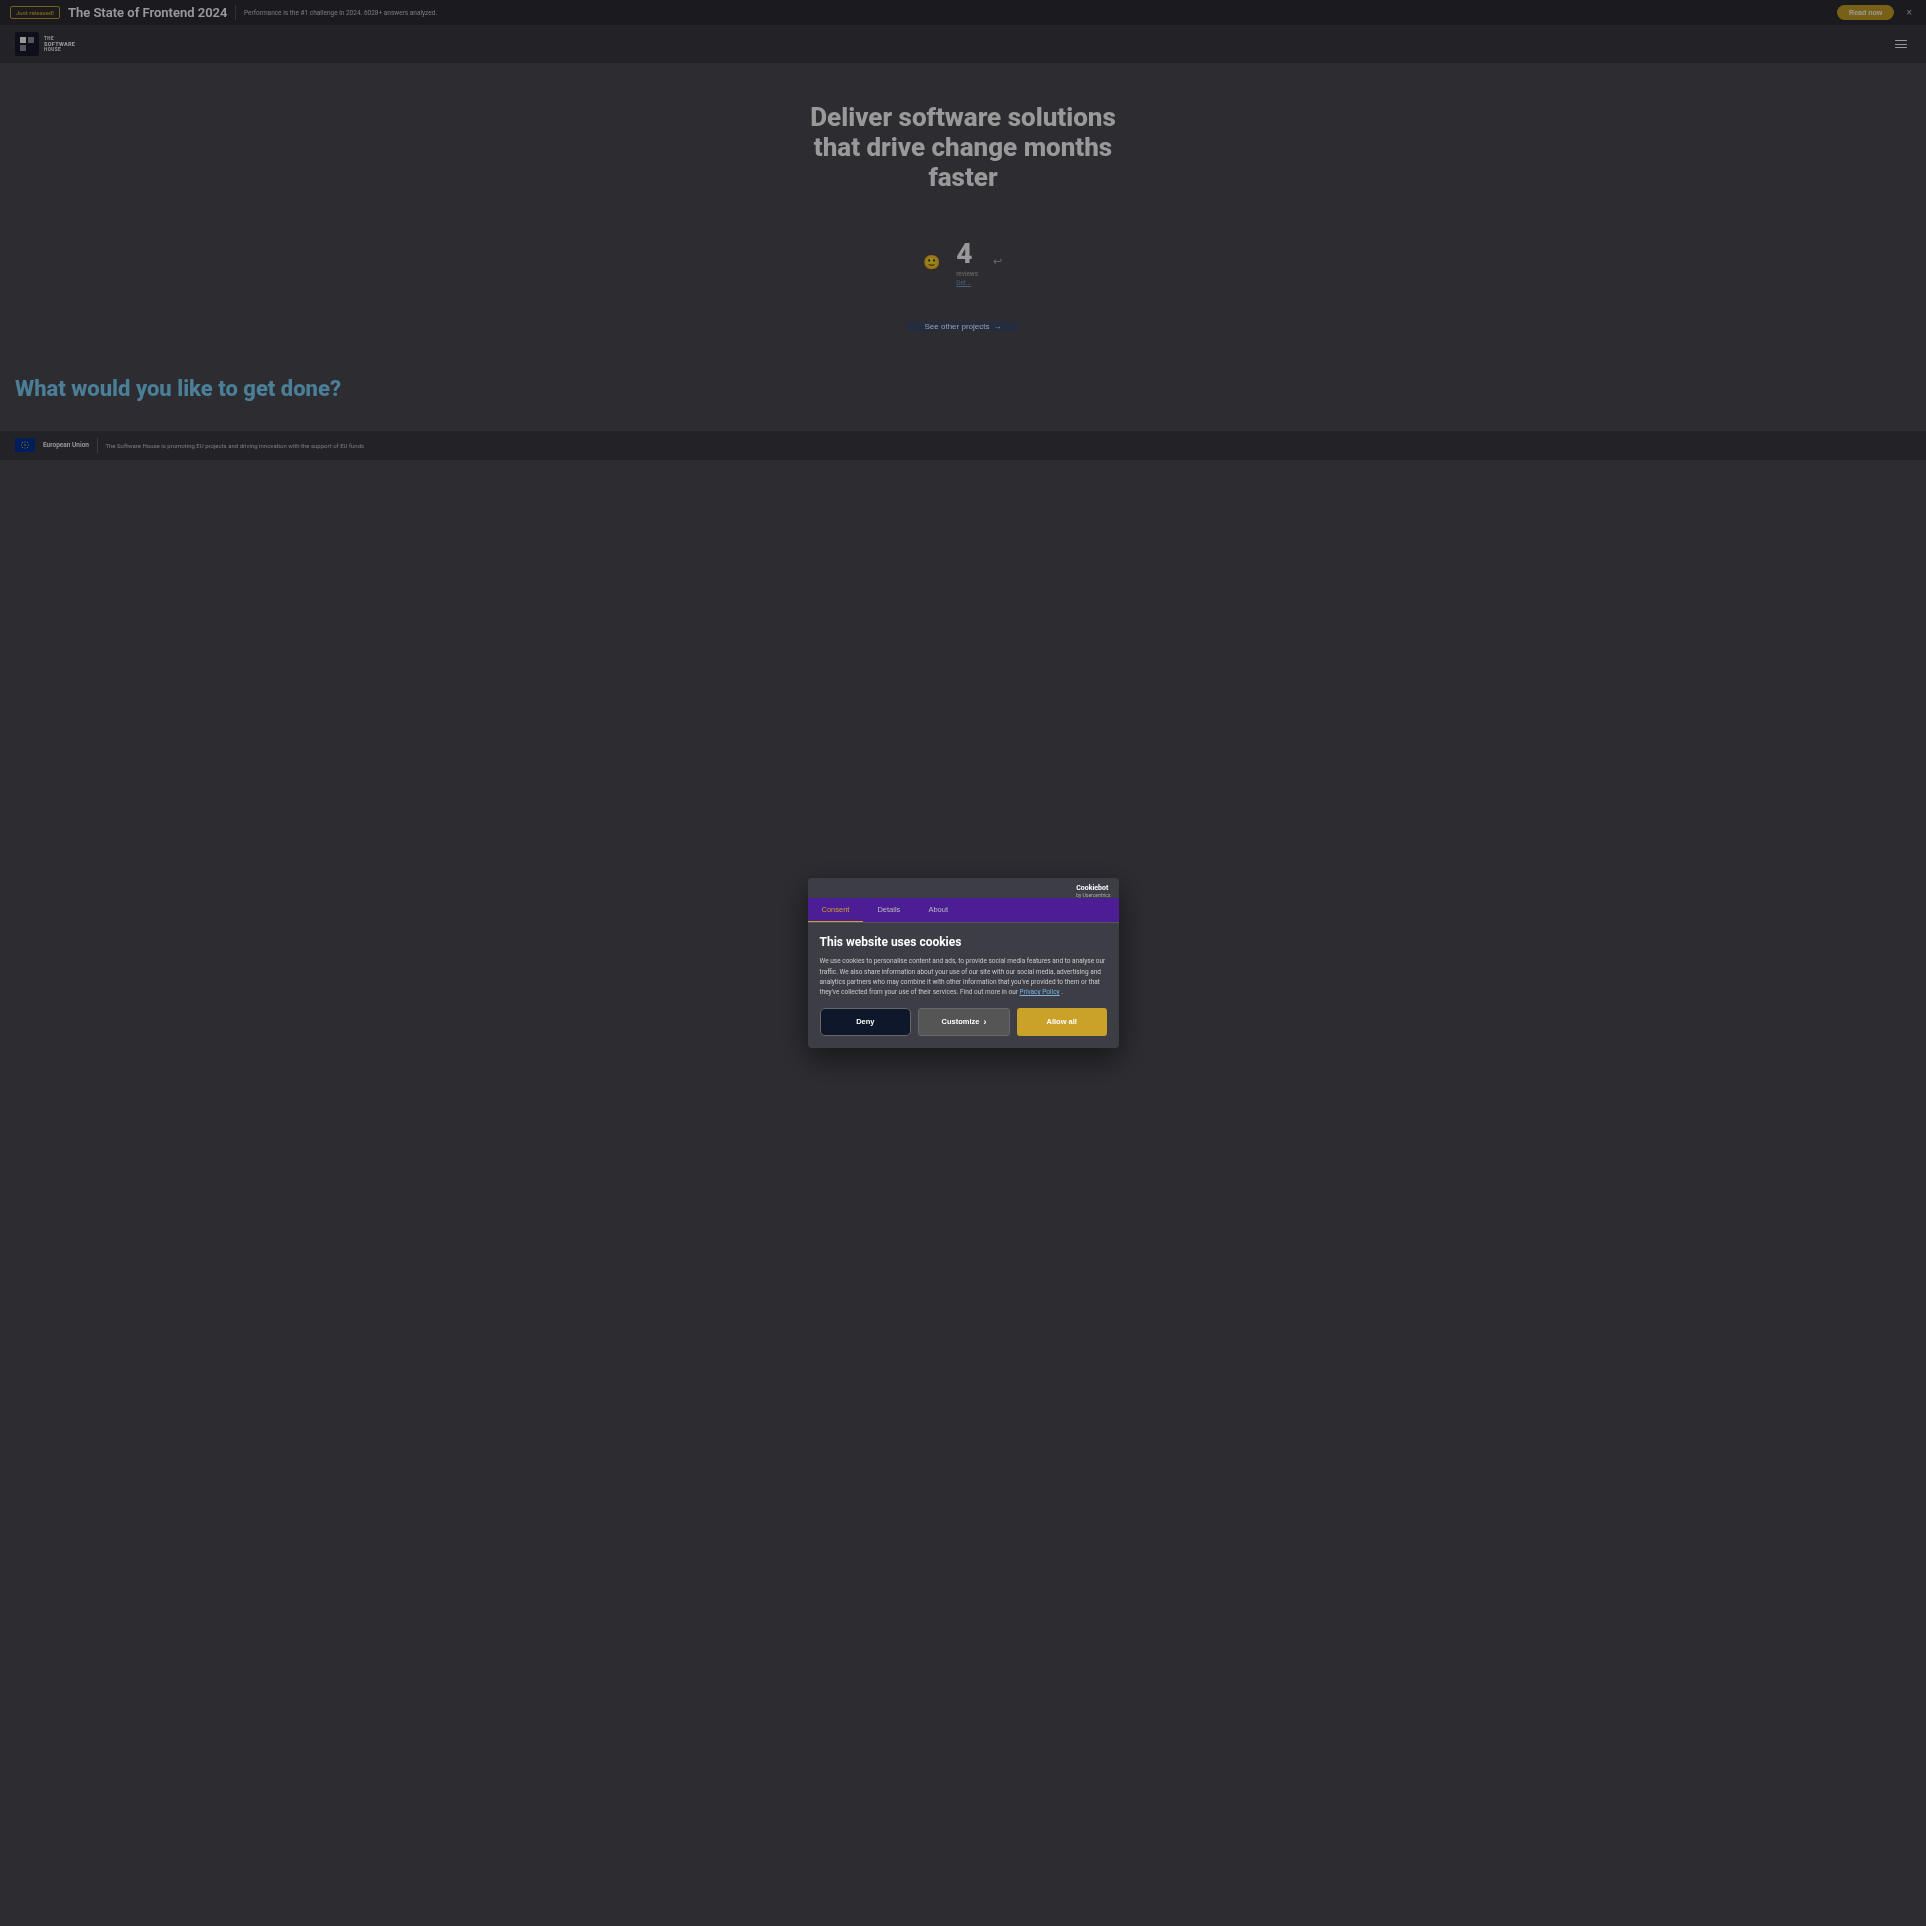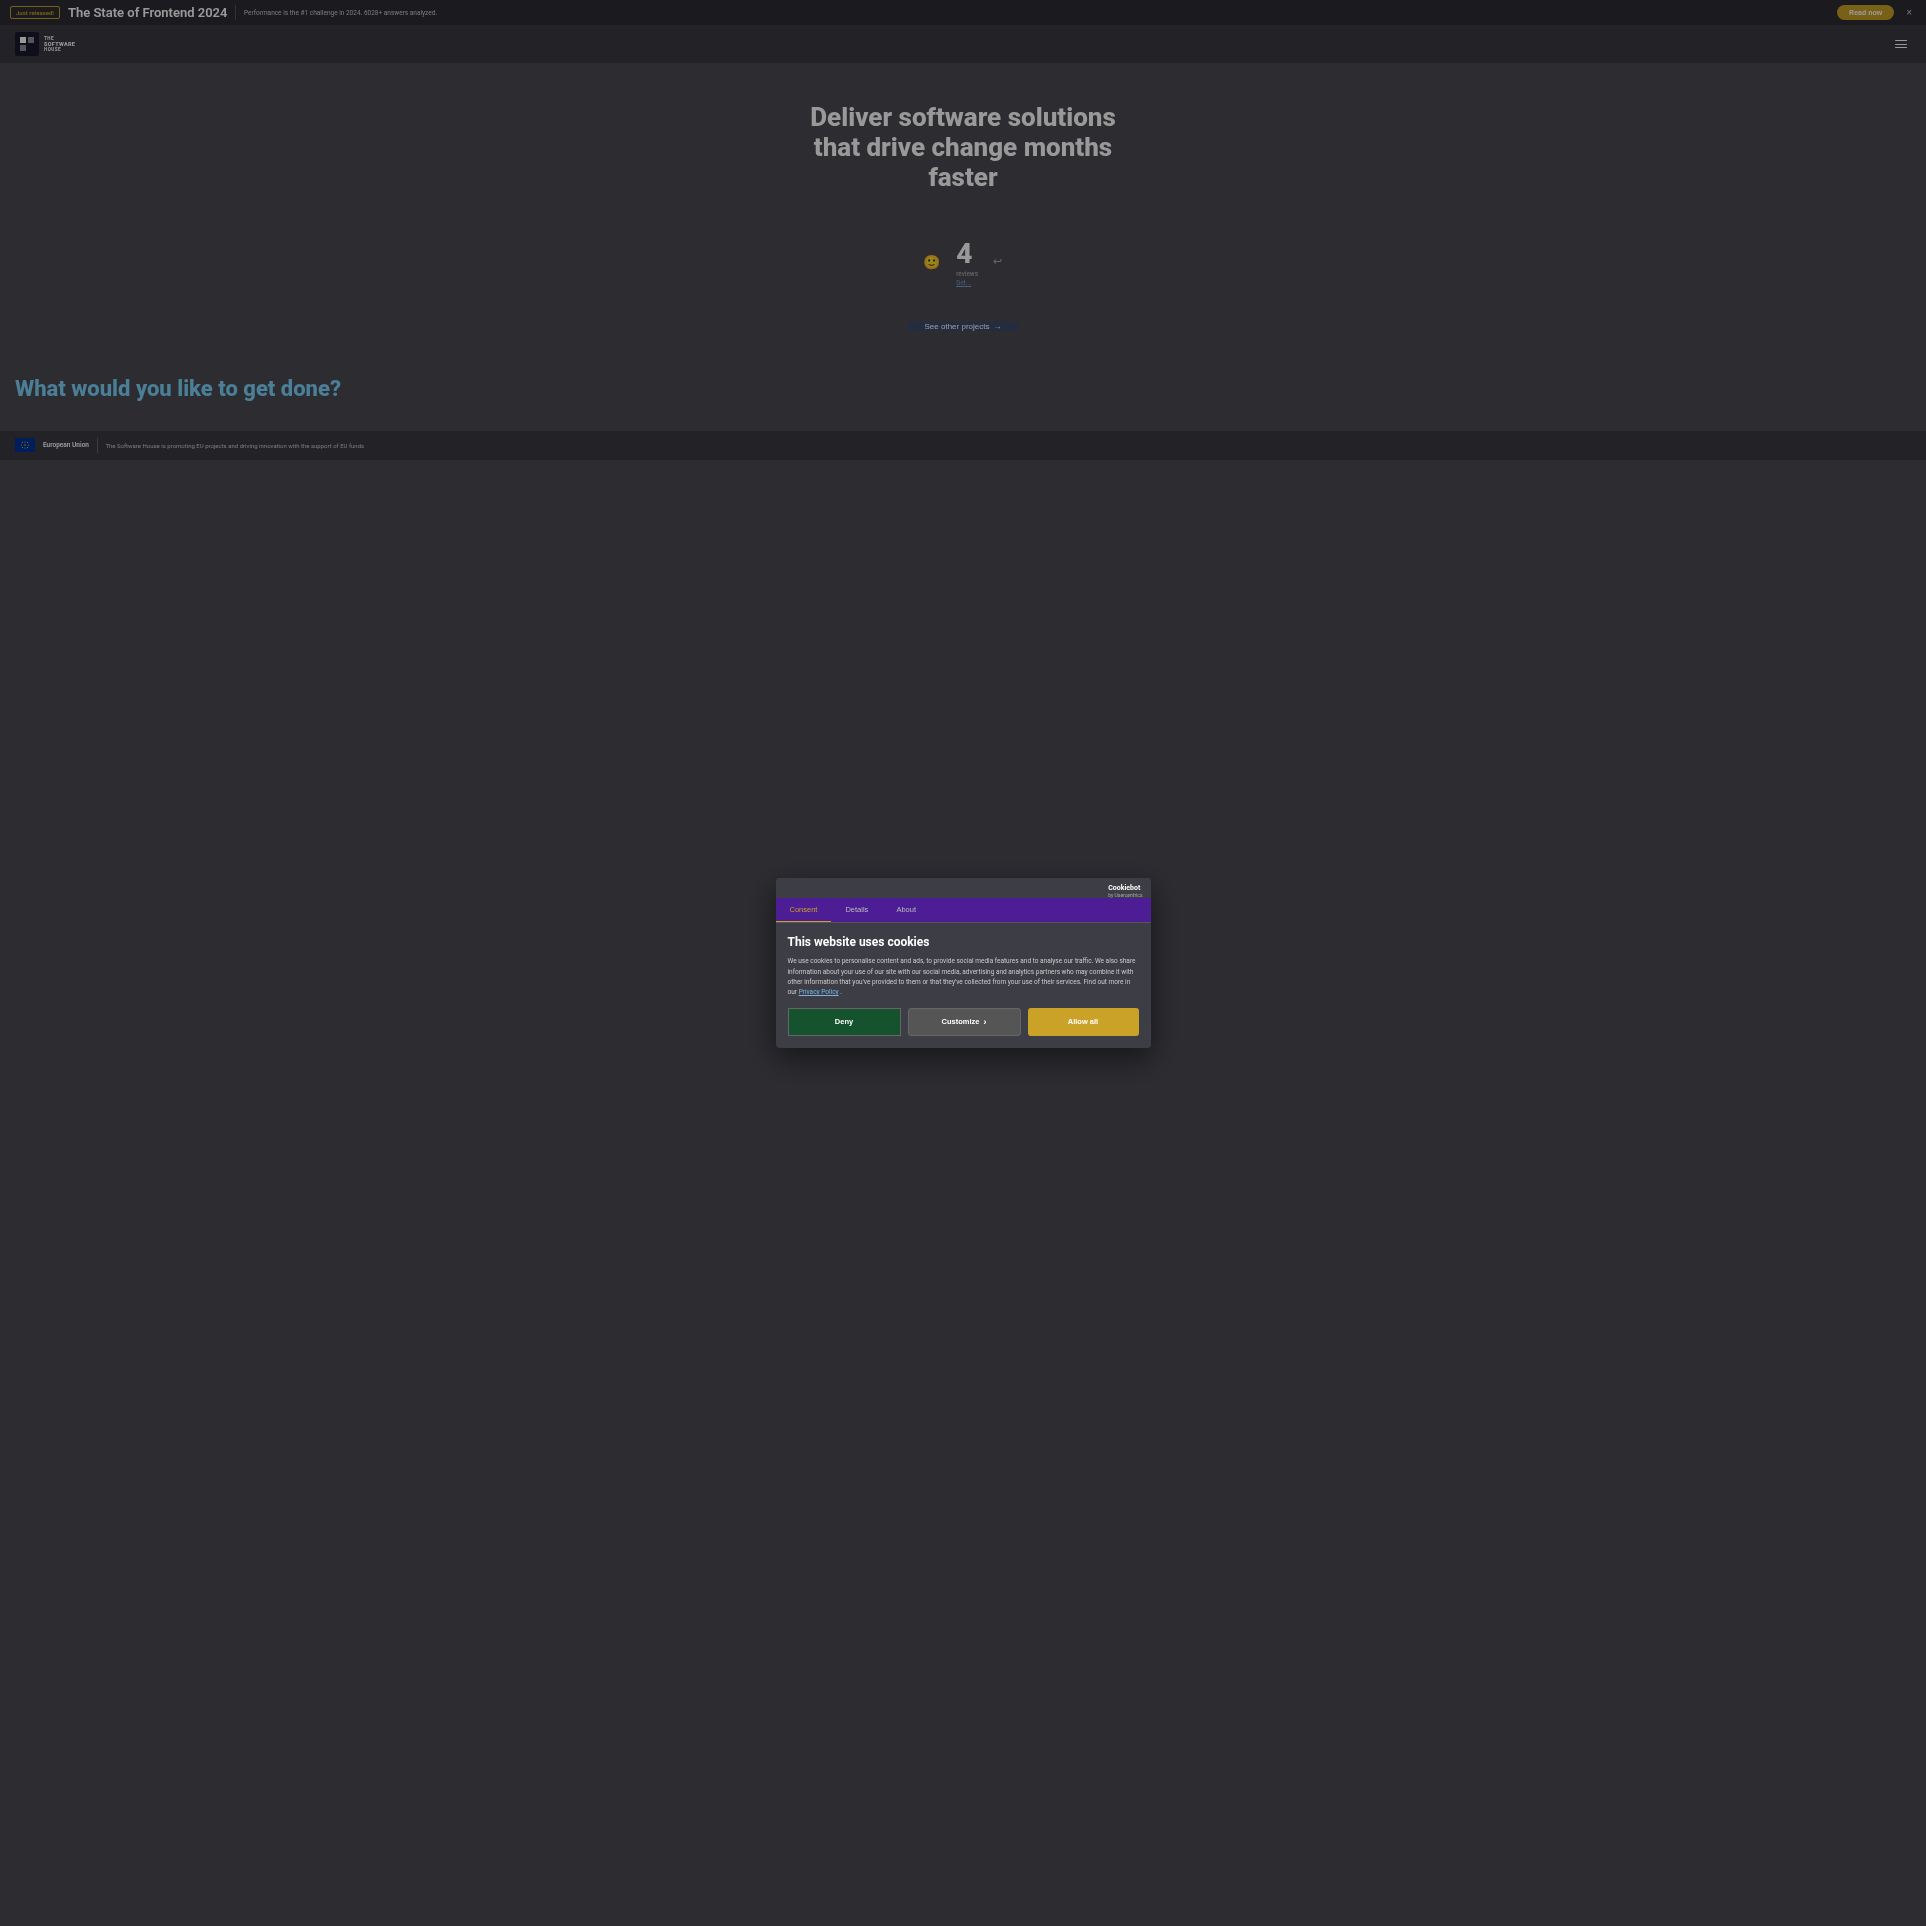--- a/index.html
+++ b/index.html
@@ -211,21 +211,21 @@
       top: 0; left: 0; right: 0; bottom: 0;
       background: rgba(0,0,0,0.4);
       display: flex;
       align-items: center;
       justify-content: center;
       z-index: 1000;
     }
     .cookie-modal {
       background: #3d3d45;
       border-radius: 4px;
-      width: 375px;
+      width: 311px;
       max-width: 95vw;
       overflow: hidden;
       box-shadow: 0 10px 30px rgba(0,0,0,0.5);
     }
     .cookie-modal-header {
       display: flex;
       justify-content: flex-end;
       padding: 6px 8px 0;
       background: #3d3d45;
     }
@@ -290,24 +290,24 @@
 
     
     .cookie-buttons {
       display: flex;
       gap: 7px;
       padding: 0 12px 12px;
       flex-wrap: wrap;
     }
     .btn-deny {
       flex: 1;
-      background: #14532d;
+      background: #0f172a;
       color: #fff;
       border: 0.5px solid #666;
-      border-radius: 0;
+      border-radius: 5px;
       padding: 8px 10px;
       font-size: 7.5px;
       font-weight: 600;
       cursor: pointer;
       min-width: 70px;
     }
     .btn-customize {
       flex: 1;
       background: #555;
       color: #fff;

